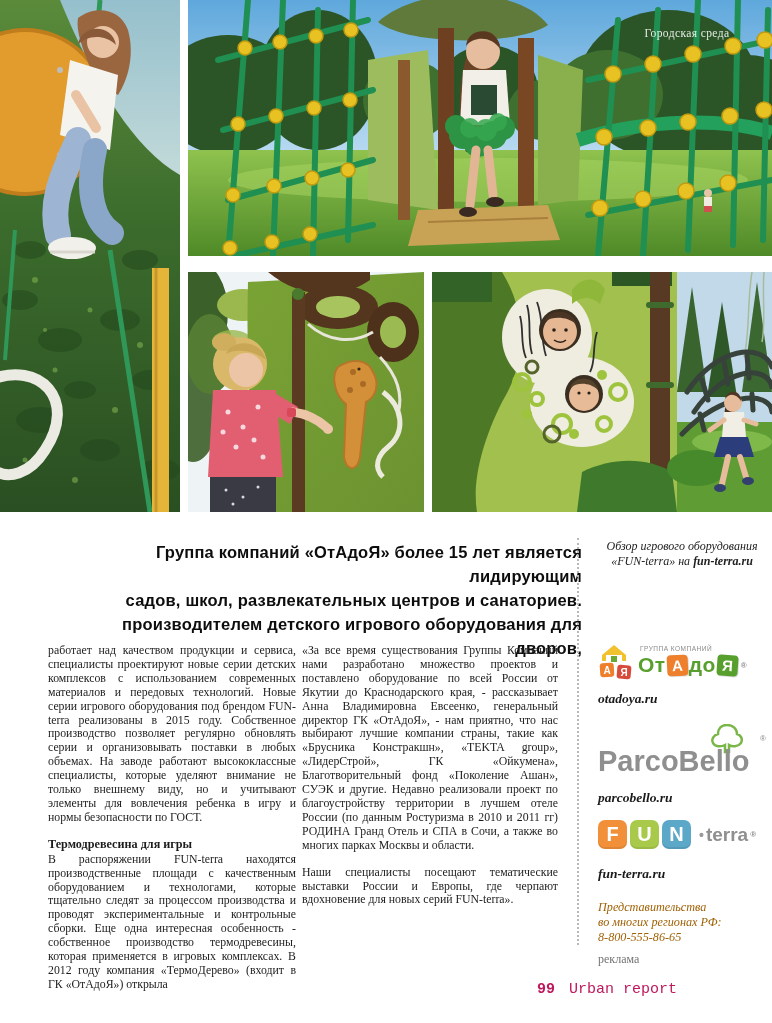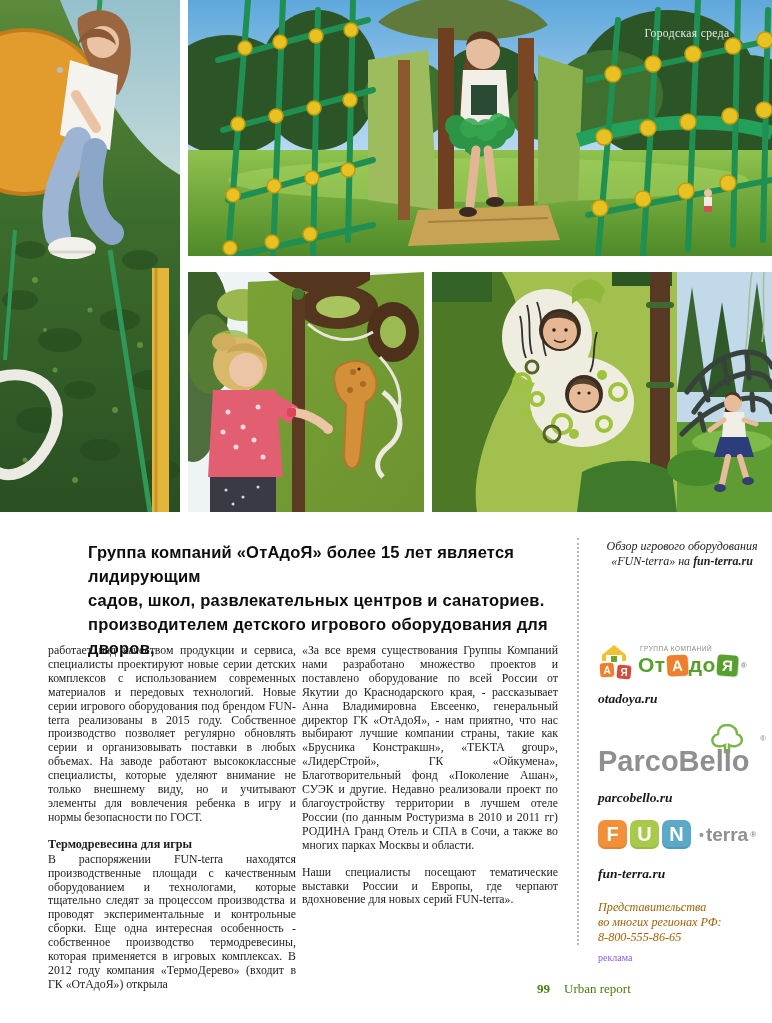--- a/index.html
+++ b/index.html
@@ -17,21 +17,21 @@
   .photo-mid   { left:188px; top:272px; width:236px; height:240px; }
   .photo-right { left:432px; top:272px; width:340px; height:240px; }
   .overlay-label {
     position:absolute; left:612px; top:27px; width:150px; text-align:center;
     font-size:11.5px; color:rgba(255,255,255,.88); letter-spacing:.4px;
   }
   
   .headline {
     position:absolute; left:88px; top:540px; width:494px;
     font-family:"Liberation Sans", sans-serif; font-weight:bold;
-    font-size:16.5px; line-height:24px; color:#0d0d0d; letter-spacing:.2px;
+    font-size:16.5px; line-height:24px; color:#0d0d0d; letter-spacing:.2px;text-align:right;
   }
   
   .divider {
     position:absolute; left:577px; top:538px; height:407px; width:0;
     border-left:2px dotted #b9b9b9;
   }
   
   .col { position:absolute; top:644px; font-size:11.8px; line-height:13.9px; text-align:justify; color:#1c1c1c; }
   .col1 { left:48px; width:248px; }
   .col2 { left:302px; width:256px; }
@@ -84,23 +84,23 @@
   .fun-n { background:var(--fun-blue); }
   .fun-suffix {
     display:flex; align-items:center; margin-left:5px; color:var(--logo-gray);
     font-family:"Liberation Sans", sans-serif; font-size:19px; font-weight:600;
   }
   .fun-bullet { font-size:14px; margin-right:2px; color:#9a9a9a; }
   .contacts {
     position:absolute; left:598px; top:900px; font-style:italic;
     font-size:12.2px; line-height:15px; color:#a16207;
   }
-  .ad-label { position:absolute; left:598px; top:952px; font-size:10px; color:#8b5cf6; }
+  .ad-label { position:absolute; left:598px; top:952px; font-size:12px; color:#737373; }
   
-  .footer { position:absolute; left:537px; top:981px; display:flex; align-items:baseline; font-size:13px; color:#4d7c0f; }
+  .footer { position:absolute; left:537px; top:981px; display:flex; align-items:baseline; font-size:15px; color:#be185d;font-family:Liberation Mono, monospace; }
   .footer .pagenum { font-weight:bold; margin-right:14px; }
 </style>
 </head>
 <body>
 
 <div class="page">
 
   <div class="photo photo-left">
     <svg viewBox="0 0 180 512">
       <defs>

